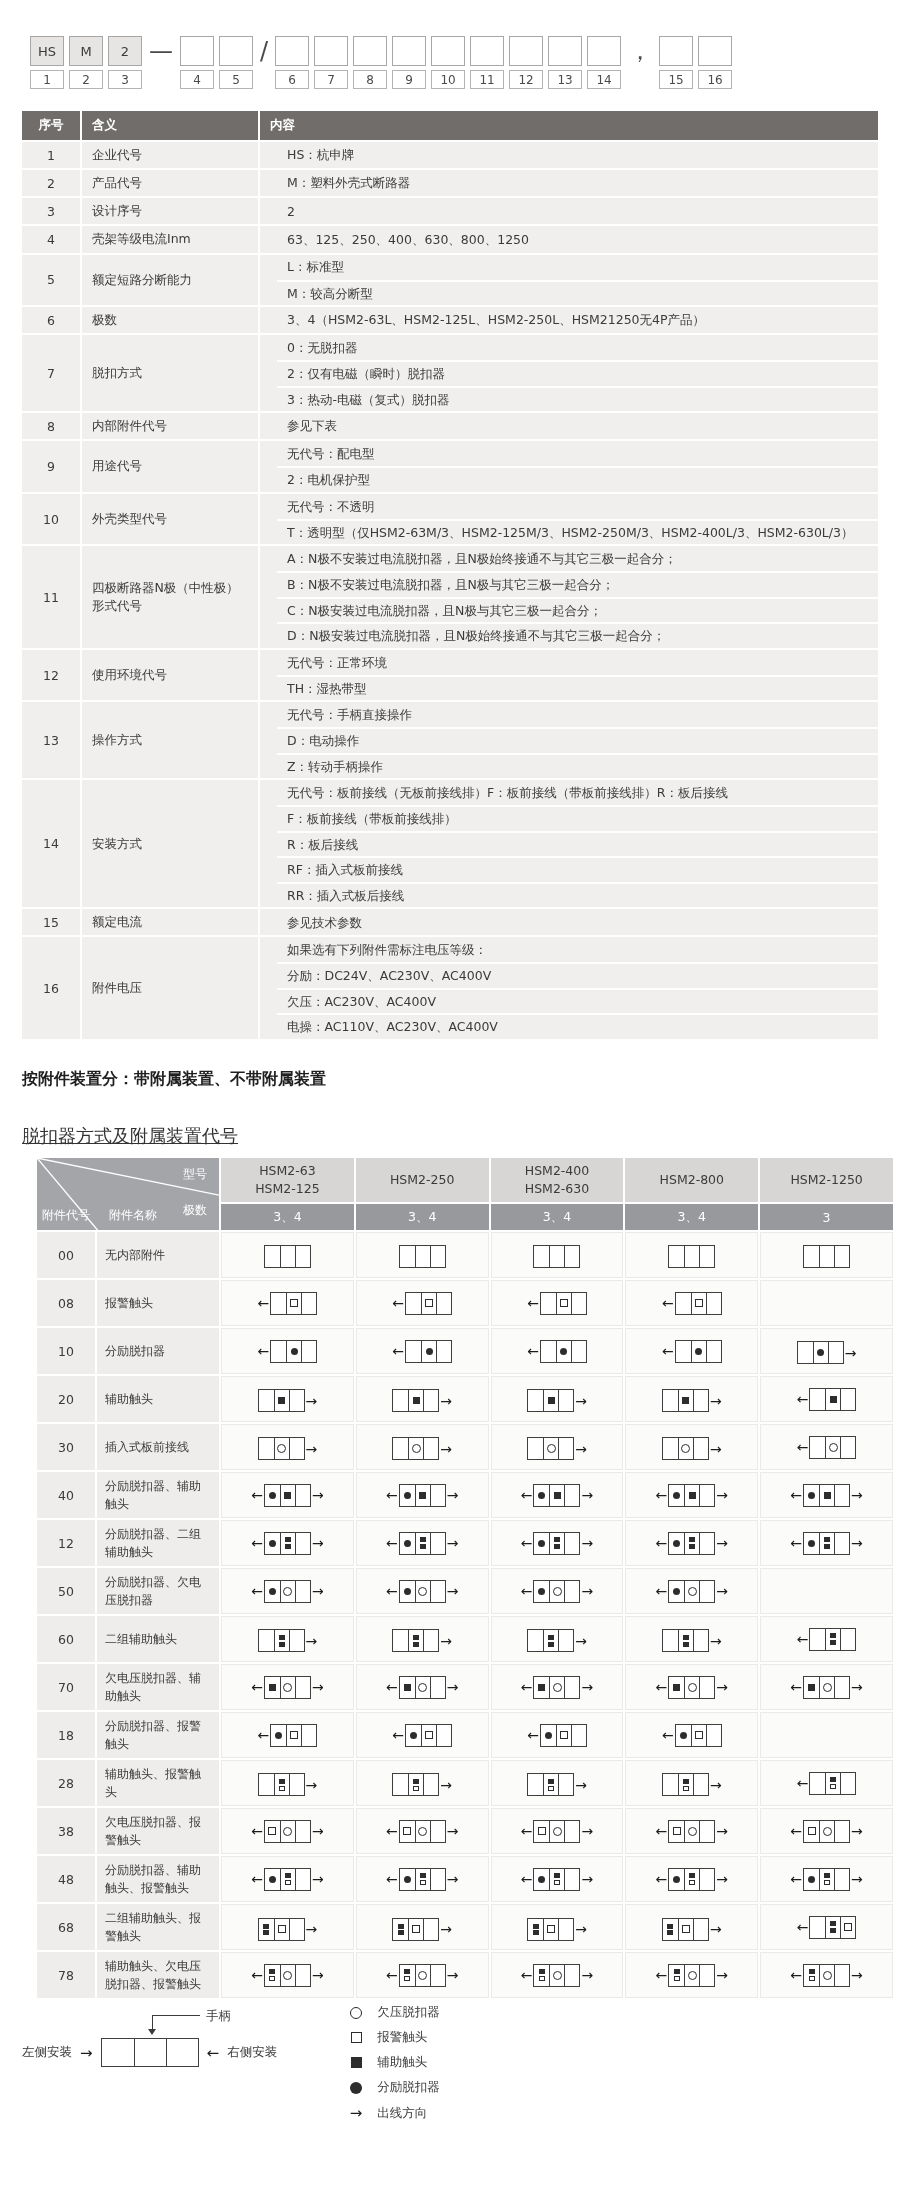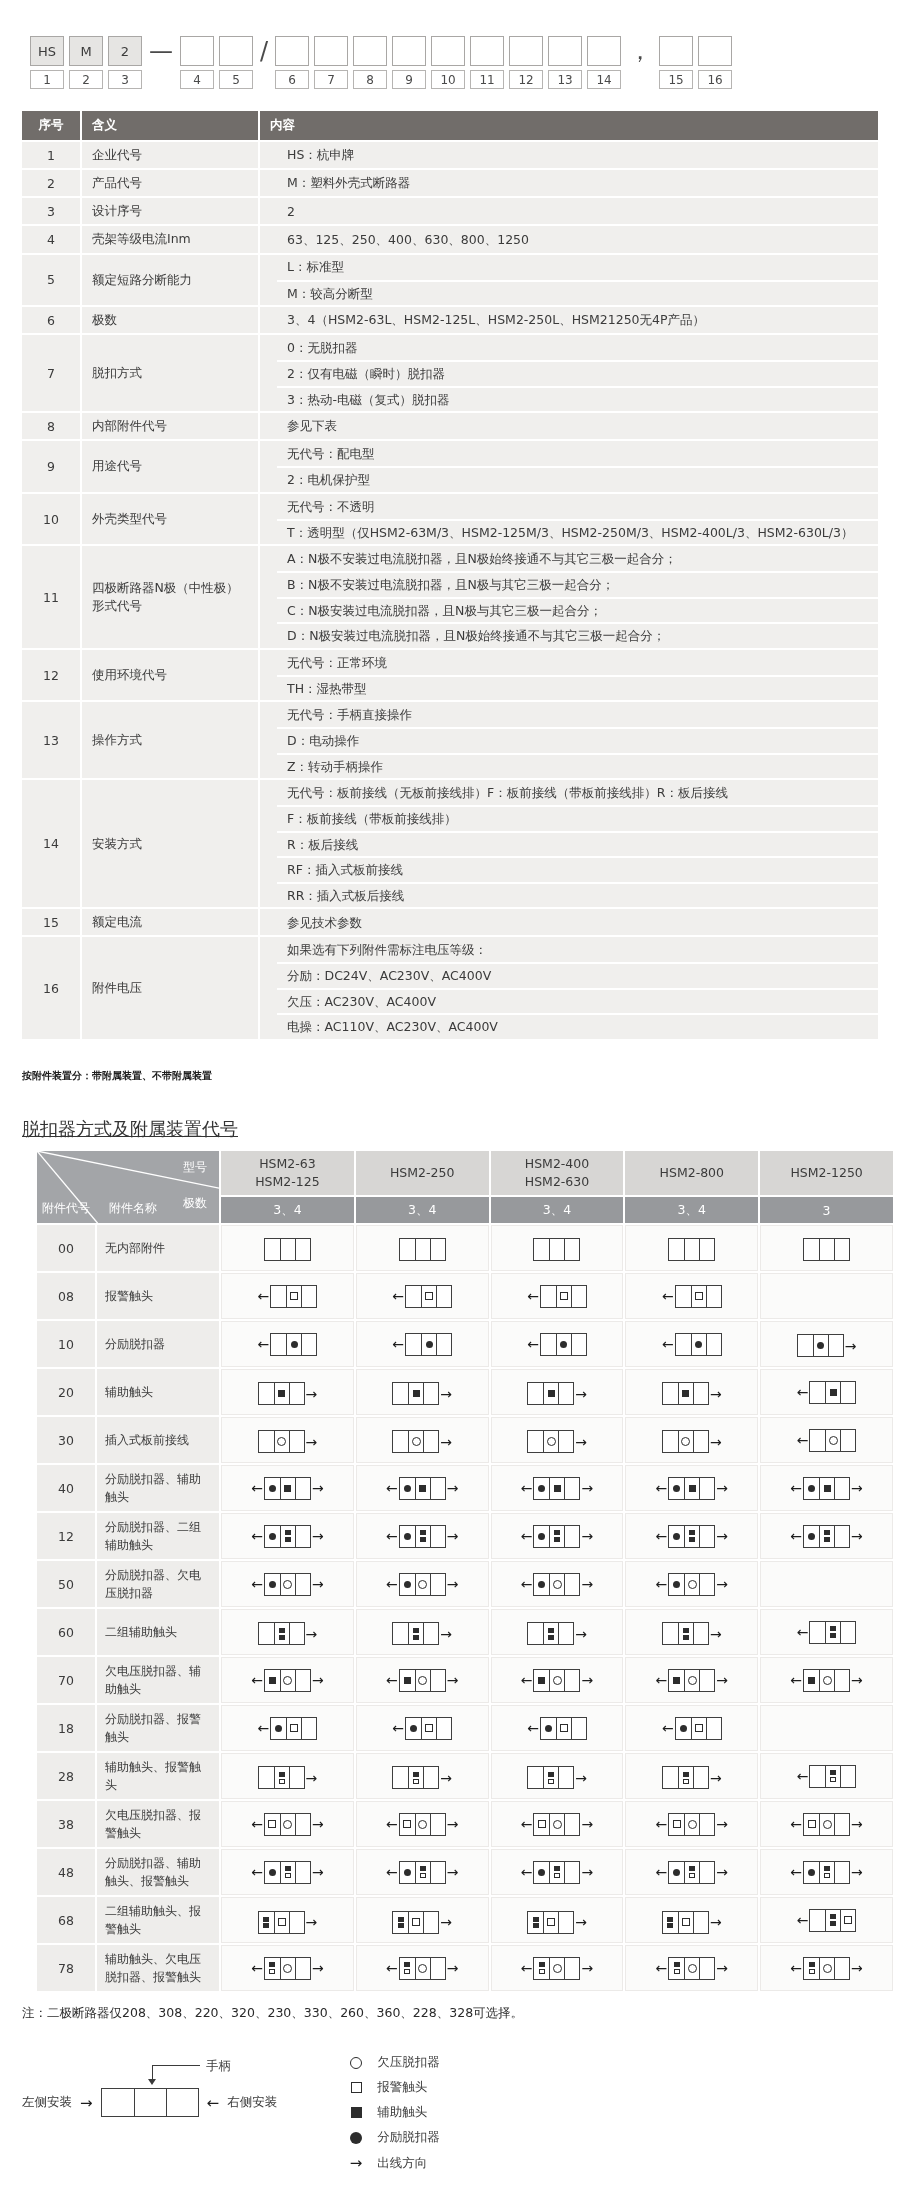--- a/index.html
+++ b/index.html
@@ -29,21 +29,21 @@
                    text-align:left; padding:6px 10px; }
   .main-table th.th-no { text-align:center; padding:6px 4px; }
   .main-table td { background:#f0efed; font-size:12.5px; vertical-align:middle; color:#3b3b3b; }
   td.cell-no { text-align:center; }
   td.cell-meaning { padding:4px 10px; line-height:1.45; }
   td.cell-content { padding:0; }
   .content-line { padding:3px 10px; min-height:25px; display:flex; align-items:center; line-height:1.4;margin-left:17px; }
   .content-line + .content-line { border-top:2px solid #fff; }
 
   
-  .bold-note { font-weight:bold; font-size:10px; color:#1f1f1f; margin:28px 0 34px 2px;font-family:Liberation Mono, monospace; }
+  .bold-note { font-weight:bold; font-size:16px; color:#1f1f1f; margin:28px 0 34px 2px;font-family:Liberation Mono, monospace; }
   .t2-title { font-size:18px; color:#333; margin:0 0 8px 2px;text-decoration:underline; }
 
   
   table.t2 { width:860px; border-collapse:separate; border-spacing:2px; table-layout:fixed;margin-left:15px; }
   .t2 col.c-code { width:58px; }
   .t2 col.c-name { width:122px; }
   .t2-corner { position:relative; background:#a3a5a8; padding:0; height:70px; }
   .t2-corner svg { position:absolute; left:0; top:0; width:100%; height:100%; display:block; }
   .c-label { position:absolute; color:#fff; font-size:12px; font-weight:normal; white-space:nowrap; }
   .c-model-lb { top:8px; right:12px; }
@@ -1629,21 +1629,20 @@
                 <span class="dg-cell">
                   <span></span>
                 </span>
               </span>
               <span class="dg-arrow">→</span>
             </div></td>
         </tr>
       </tbody>
   </table>
 
-  <p class="foot-note">注：二极断路器仅208、308、220、320、230、330、260、360、228、328可选择。</p>
 
   <div class="bottom">
     <div class="install">
       <span class="hp-h"></span>
       <span class="hp-v"></span>
       <span class="hp-head"></span>
       <span class="hp-label">手柄</span>
       <div class="install-row">
         <span>左侧安装</span>
         <span class="in-arrow">→</span>

